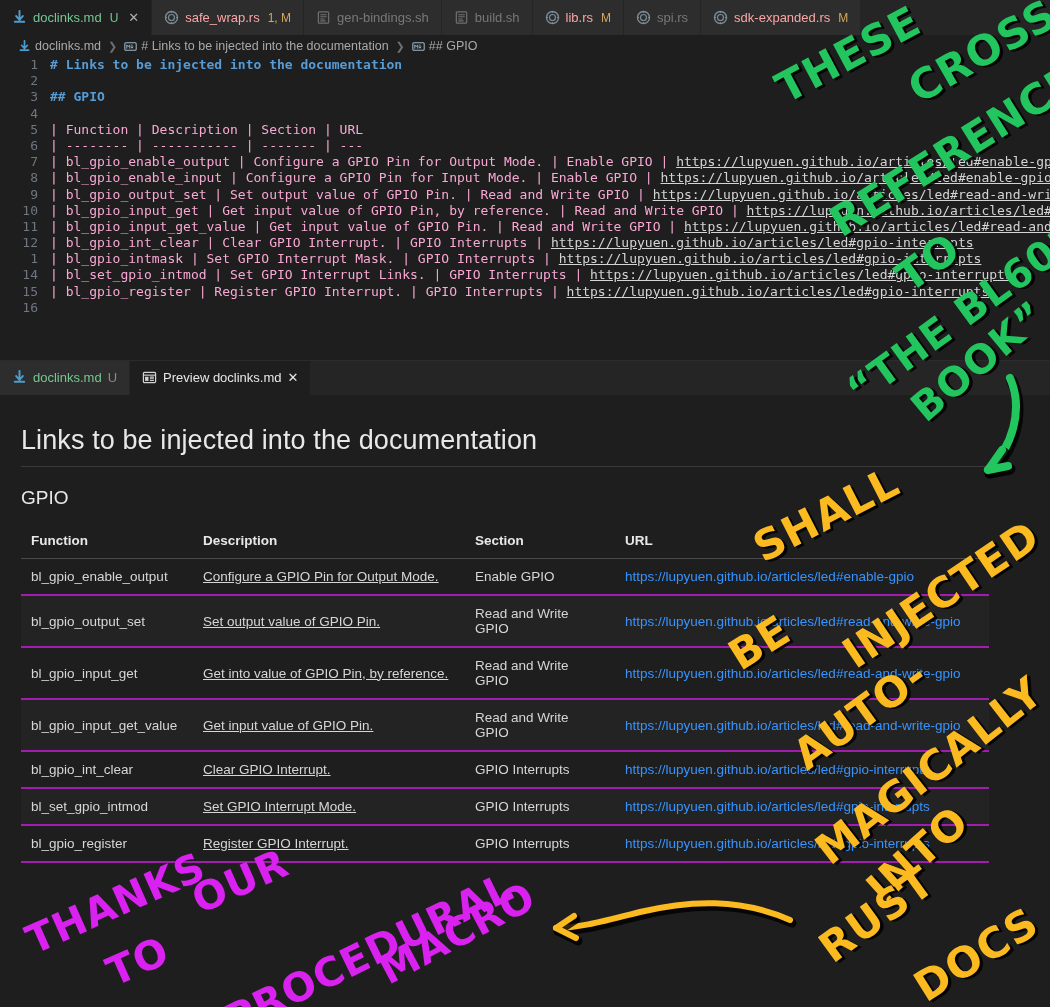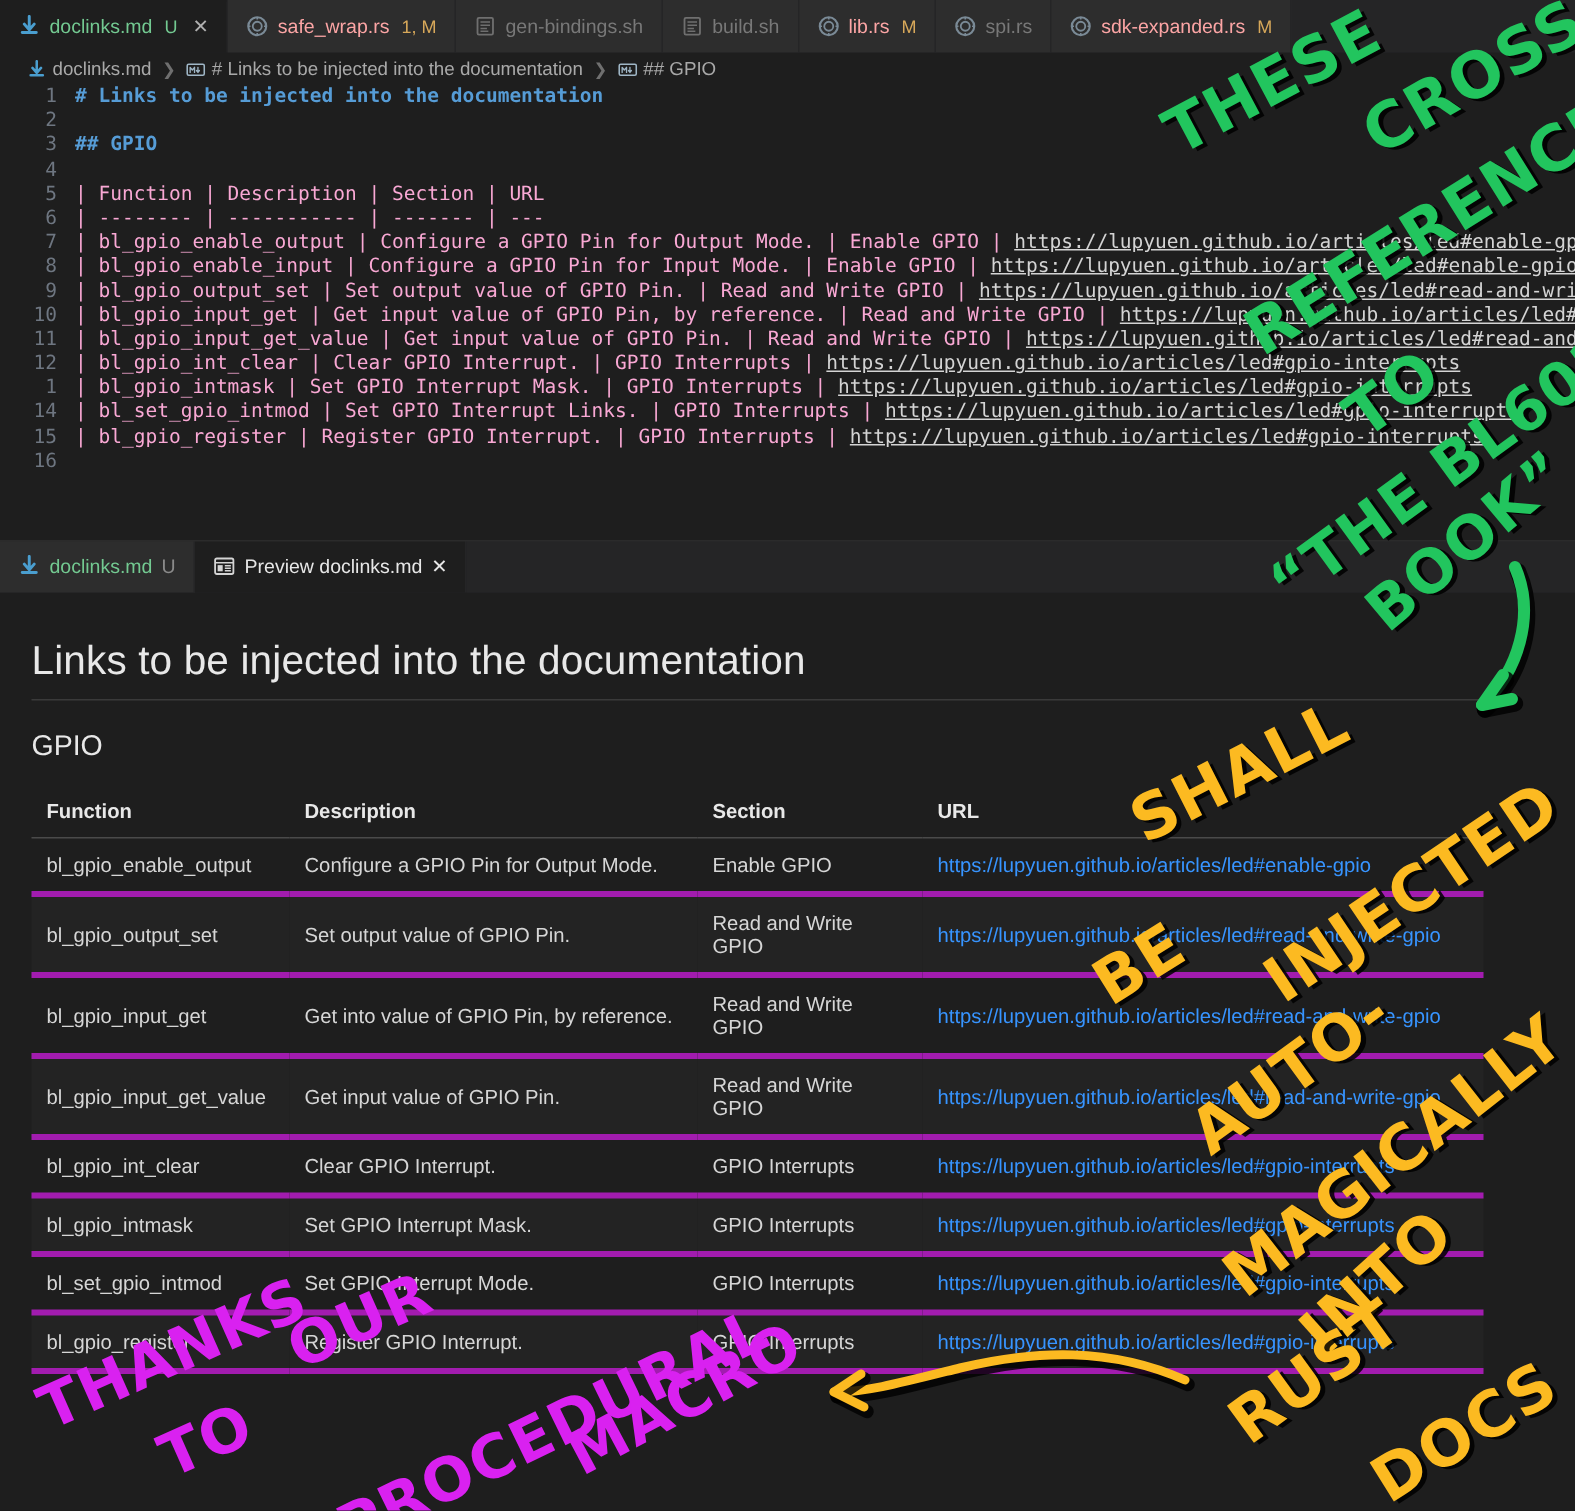--- a/index.html
+++ b/index.html
@@ -74,25 +74,25 @@
   .pv-rule { height:1px; background:#3a3a3a; margin:10px 0 20px 0; }
   .pv-h2 { font-size:19px; font-weight:400; color:#e8e8e8; margin:0 0 18px 0; }
 
   table.pv-table { border-collapse:collapse; width:968px; font-size:13.5px; }
   table.pv-table th {
     text-align:left; font-weight:bold; color:#e8e8e8; font-size:13.5px;
     padding:6px 10px 10px 10px; border-bottom:1px solid #4a4a4a;
   }
   table.pv-table td {
     padding:10px 10px; color:#d6d6d6;
-    border-bottom:4px solid #a21caf;
+    border-bottom:2px solid #a21caf;
   }
   table.pv-table tbody tr:nth-child(even) { background:#232323; }
   table.pv-table td.c0 { width:172px; }
-  table.pv-table td.c1 { width:272px; }
+  table.pv-table td.c1 { width:272px;text-decoration:underline; }
   table.pv-table td.c2 { width:150px; }
   table.pv-table a { color:#3794ff; text-decoration:none; }
 
   
   .anno { position:absolute; left:0; top:0; width:1050px; height:1007px; pointer-events:none; }
   .ink {
     position:absolute; white-space:nowrap;
     font-family:"DejaVu Sans", sans-serif;
     font-weight:bold;
     letter-spacing:1px;
@@ -278,26 +278,20 @@
               <td class="c2">Read and Write GPIO</td>
               <td class="c3"><a href="#">https://lupyuen.github.io/articles/led#read-and-write-gpio</a></td>
             </tr>
             <tr>
               <td class="c0">bl_gpio_int_clear</td>
               <td class="c1">Clear GPIO Interrupt.</td>
               <td class="c2">GPIO Interrupts</td>
               <td class="c3"><a href="#">https://lupyuen.github.io/articles/led#gpio-interrupts</a></td>
             </tr>
             <tr>
-              <td class="c0">bl_gpio_intmask</td>
-              <td class="c1">Set GPIO Interrupt Mask.</td>
-              <td class="c2">GPIO Interrupts</td>
-              <td class="c3"><a href="#">https://lupyuen.github.io/articles/led#gpio-interrupts</a></td>
-            </tr>
-            <tr>
               <td class="c0">bl_set_gpio_intmod</td>
               <td class="c1">Set GPIO Interrupt Mode.</td>
               <td class="c2">GPIO Interrupts</td>
               <td class="c3"><a href="#">https://lupyuen.github.io/articles/led#gpio-interrupts</a></td>
             </tr>
             <tr>
               <td class="c0">bl_gpio_register</td>
               <td class="c1">Register GPIO Interrupt.</td>
               <td class="c2">GPIO Interrupts</td>
               <td class="c3"><a href="#">https://lupyuen.github.io/articles/led#gpio-interrupts</a></td>

